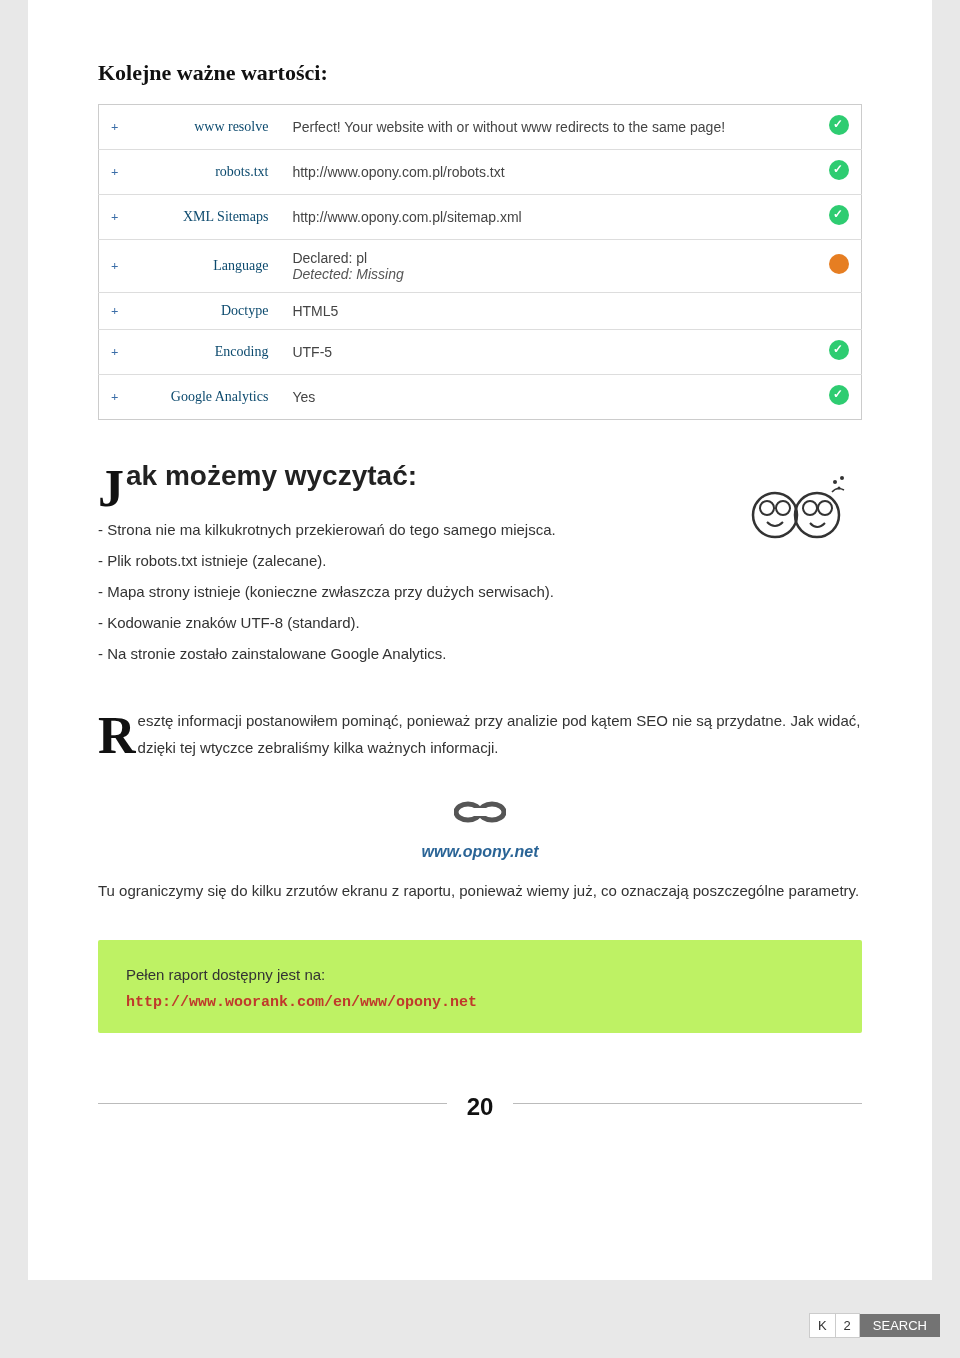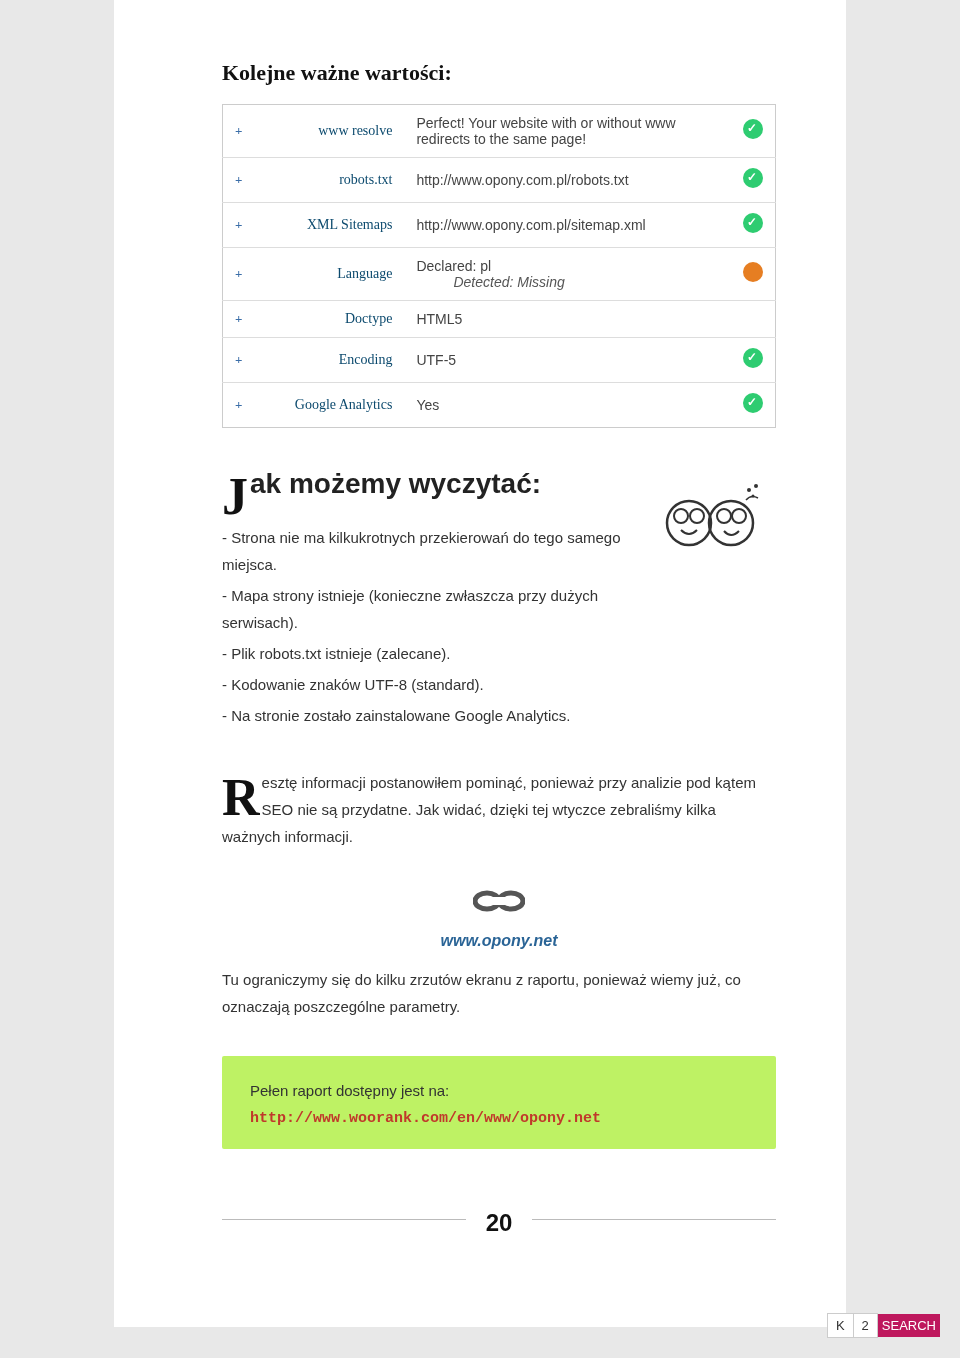--- a/index.html
+++ b/index.html
@@ -6,23 +6,23 @@
     body {
       background: #e8e8e8;
       font-family: Georgia, 'Times New Roman', serif;
       color: #222;
       width: 960px;
       min-height: 1358px;
       position: relative;
     }
     .page {
       background: #fff;
-      width: 732px;
+      width: 904px;
       margin: 0 auto;
-      padding: 60px 70px 80px 108px;
+      padding: 60px 70px 80px 70px;
       min-height: 1280px;
       position: relative;
     }
 
     
     .section-title {
       font-size: 22px;
       font-weight: bold;
       margin-bottom: 18px;
       color: #111;
@@ -87,21 +87,20 @@
     .status-orange {
       display: inline-block;
       width: 20px;
       height: 20px;
       background: #e67e22;
       border-radius: 50%;
     }
     .detected-missing {
       font-style: italic;
       color: #555;
-      margin-left: 37px;
     }
 
     
     .content-section {
       margin-bottom: 36px;
     }
 
     .drop-cap-section {
       position: relative;
       margin-bottom: 24px;
@@ -253,23 +252,23 @@
       color: #333;
     }
     .page-num {
       background: #fff;
       border: 1px solid #ccc;
       border-left: none;
       padding: 4px 8px;
       color: #333;
     }
     .page-search {
-      background: #be185d;
+      background: #737373;
       color: #fff;
-      padding: 4px 4px;
+      padding: 4px 13px;
       font-size: 13px;
     }
   </style>
 </head>
 <body>
 
 <div class="page">
 
   <h2 class="section-title">Kolejne ważne wartości:</h2>
 
@@ -345,22 +344,22 @@
   </table>
 
   <div class="content-section">
     <div class="jak-content-wrap">
       <div class="jak-text">
         <div class="drop-cap-section">
           <span class="drop-cap">J</span>
           <span style="font-size:28px;font-weight:bold;font-family:Liberation Sans, sans-serif;">ak możemy wyczytać:</span>
         </div>
         <p>- Strona nie ma kilkukrotnych przekierowań do tego samego miejsca.</p>
+        <p>- Plik robots.txt istnieje (zalecane).</p>
         <p>- Mapa strony istnieje (konieczne zwłaszcza przy dużych serwisach).</p>
-        <p>- Plik robots.txt istnieje (zalecane).</p>
         <p>- Kodowanie znaków UTF-8 (standard).</p>
         <p>- Na stronie zostało zainstalowane Google Analytics.</p>
       </div>
 
       <div class="jak-image">
         <svg class="doodle-svg" viewBox="0 0 120 100" xmlns="http://www.w3.org/2000/svg">
 
           <circle cx="38" cy="55" r="22" fill="none" stroke="#333" stroke-width="2.5"></circle>
           <circle cx="30" cy="48" r="7" fill="none" stroke="#333" stroke-width="2"></circle>
           <circle cx="46" cy="48" r="7" fill="none" stroke="#333" stroke-width="2"></circle>

